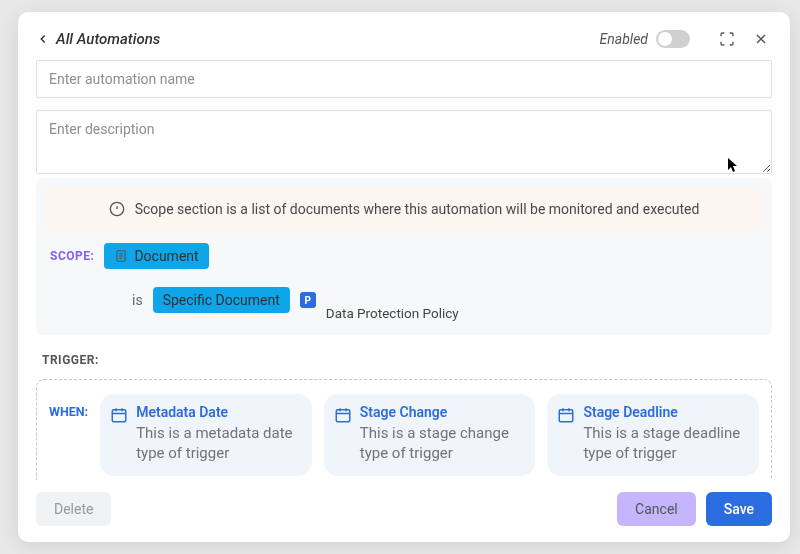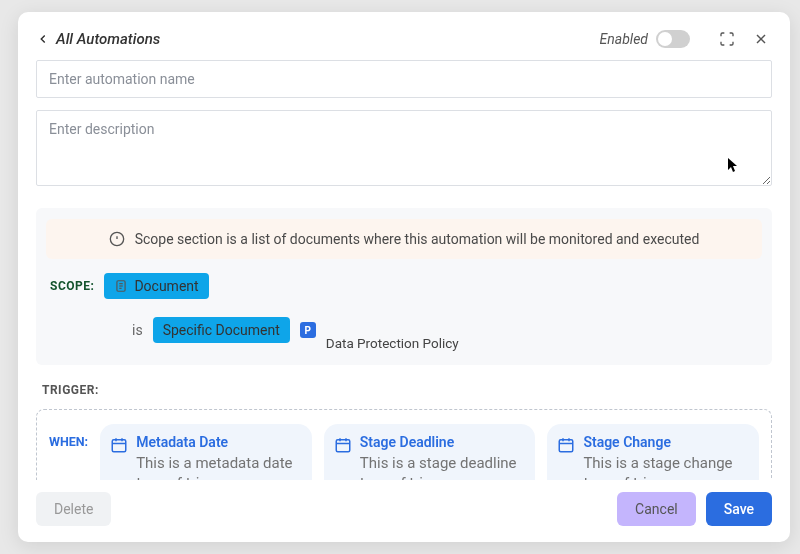--- a/index.html
+++ b/index.html
@@ -46,30 +46,30 @@
   }
   .scroll-area::-webkit-scrollbar { width:6px; }
   .scroll-area::-webkit-scrollbar-thumb { background:#bfc4cc; border-radius:3px; }
   .input {
     width:100%; border:1px solid #dcdfe4; border-radius:2px;
     padding:10px 12px; font-size:14px; color:#333; outline:none;
     font-family:inherit;
   }
   .input::placeholder { color:#8a8f98; }
   .name-input { margin-bottom:12px; }
-  .desc-input { height:76px; resize:vertical; margin-bottom:18px; }
+  .desc-input { height:64px; resize:vertical; }
   .scope-block { background:#f7f8fa; border-radius:6px; padding:11px 0 14px 0; margin-bottom:18px; }
   .info-banner {
     background:#fdf5ef; border-radius:6px; margin:0 10px 14px 10px;
     padding:12px 16px; display:flex; align-items:center; justify-content:center; gap:10px;
     color:#4a4a4a; font-size:14px;
   }
   .info-banner svg { flex-shrink:0; }
   .scope-row { display:flex; align-items:center; padding:0 14px; gap:10px; flex-wrap:wrap; }
-  .scope-label { font-size:12px; font-weight:700; letter-spacing:0.5px; color:#14532d; }
+  .scope-label { font-size:12px; font-weight:700; letter-spacing:0.5px; color:#8b5cf6; }
   .chip {
     background:#0ea5e9; border-radius:4px; padding:5px 10px; display:flex; align-items:center; gap:6px;
     font-size:14px; color:#333;
   }
   .scope-row2 { margin-top:10px; padding-left:96px; display:flex; align-items:center; gap:10px; }
   .is-text { font-size:14px; color:#666; }
   .doc-icon {
     width:16px; height:16px; background:#2b6de0; border-radius:3px; color:#fff;
     font-size:10px; font-weight:700; display:flex; align-items:center; justify-content:center;
   }
@@ -185,36 +185,36 @@
         <div class="card">
           <div class="card-icon">
             <svg width="18" height="18" viewBox="0 0 24 24" fill="none" stroke="#2b6de0" stroke-width="2">
                 <rect x="3" y="5" width="18" height="16" rx="2"></rect>
                 <line x1="3" y1="10" x2="21" y2="10"></line>
                 <line x1="8" y1="3" x2="8" y2="7"></line>
                 <line x1="16" y1="3" x2="16" y2="7"></line>
               </svg>
           </div>
           <div>
-            <div class="card-title">Stage Deadline</div>
-            <div class="card-desc">This is a stage deadline type of trigger</div>
+            <div class="card-title">Stage Change</div>
+            <div class="card-desc">This is a stage change type of trigger</div>
           </div>
         </div>
         <div class="card">
           <div class="card-icon">
             <svg width="18" height="18" viewBox="0 0 24 24" fill="none" stroke="#2b6de0" stroke-width="2">
                 <rect x="3" y="5" width="18" height="16" rx="2"></rect>
                 <line x1="3" y1="10" x2="21" y2="10"></line>
                 <line x1="8" y1="3" x2="8" y2="7"></line>
                 <line x1="16" y1="3" x2="16" y2="7"></line>
               </svg>
           </div>
           <div>
-            <div class="card-title">Stage Change</div>
-            <div class="card-desc">This is a stage change type of trigger</div>
+            <div class="card-title">Stage Deadline</div>
+            <div class="card-desc">This is a stage deadline type of trigger</div>
           </div>
         </div>
       </div>
     </div>
 
     
   </div>
 
   <div class="footer">
     <button class="btn btn-delete">Delete</button>

